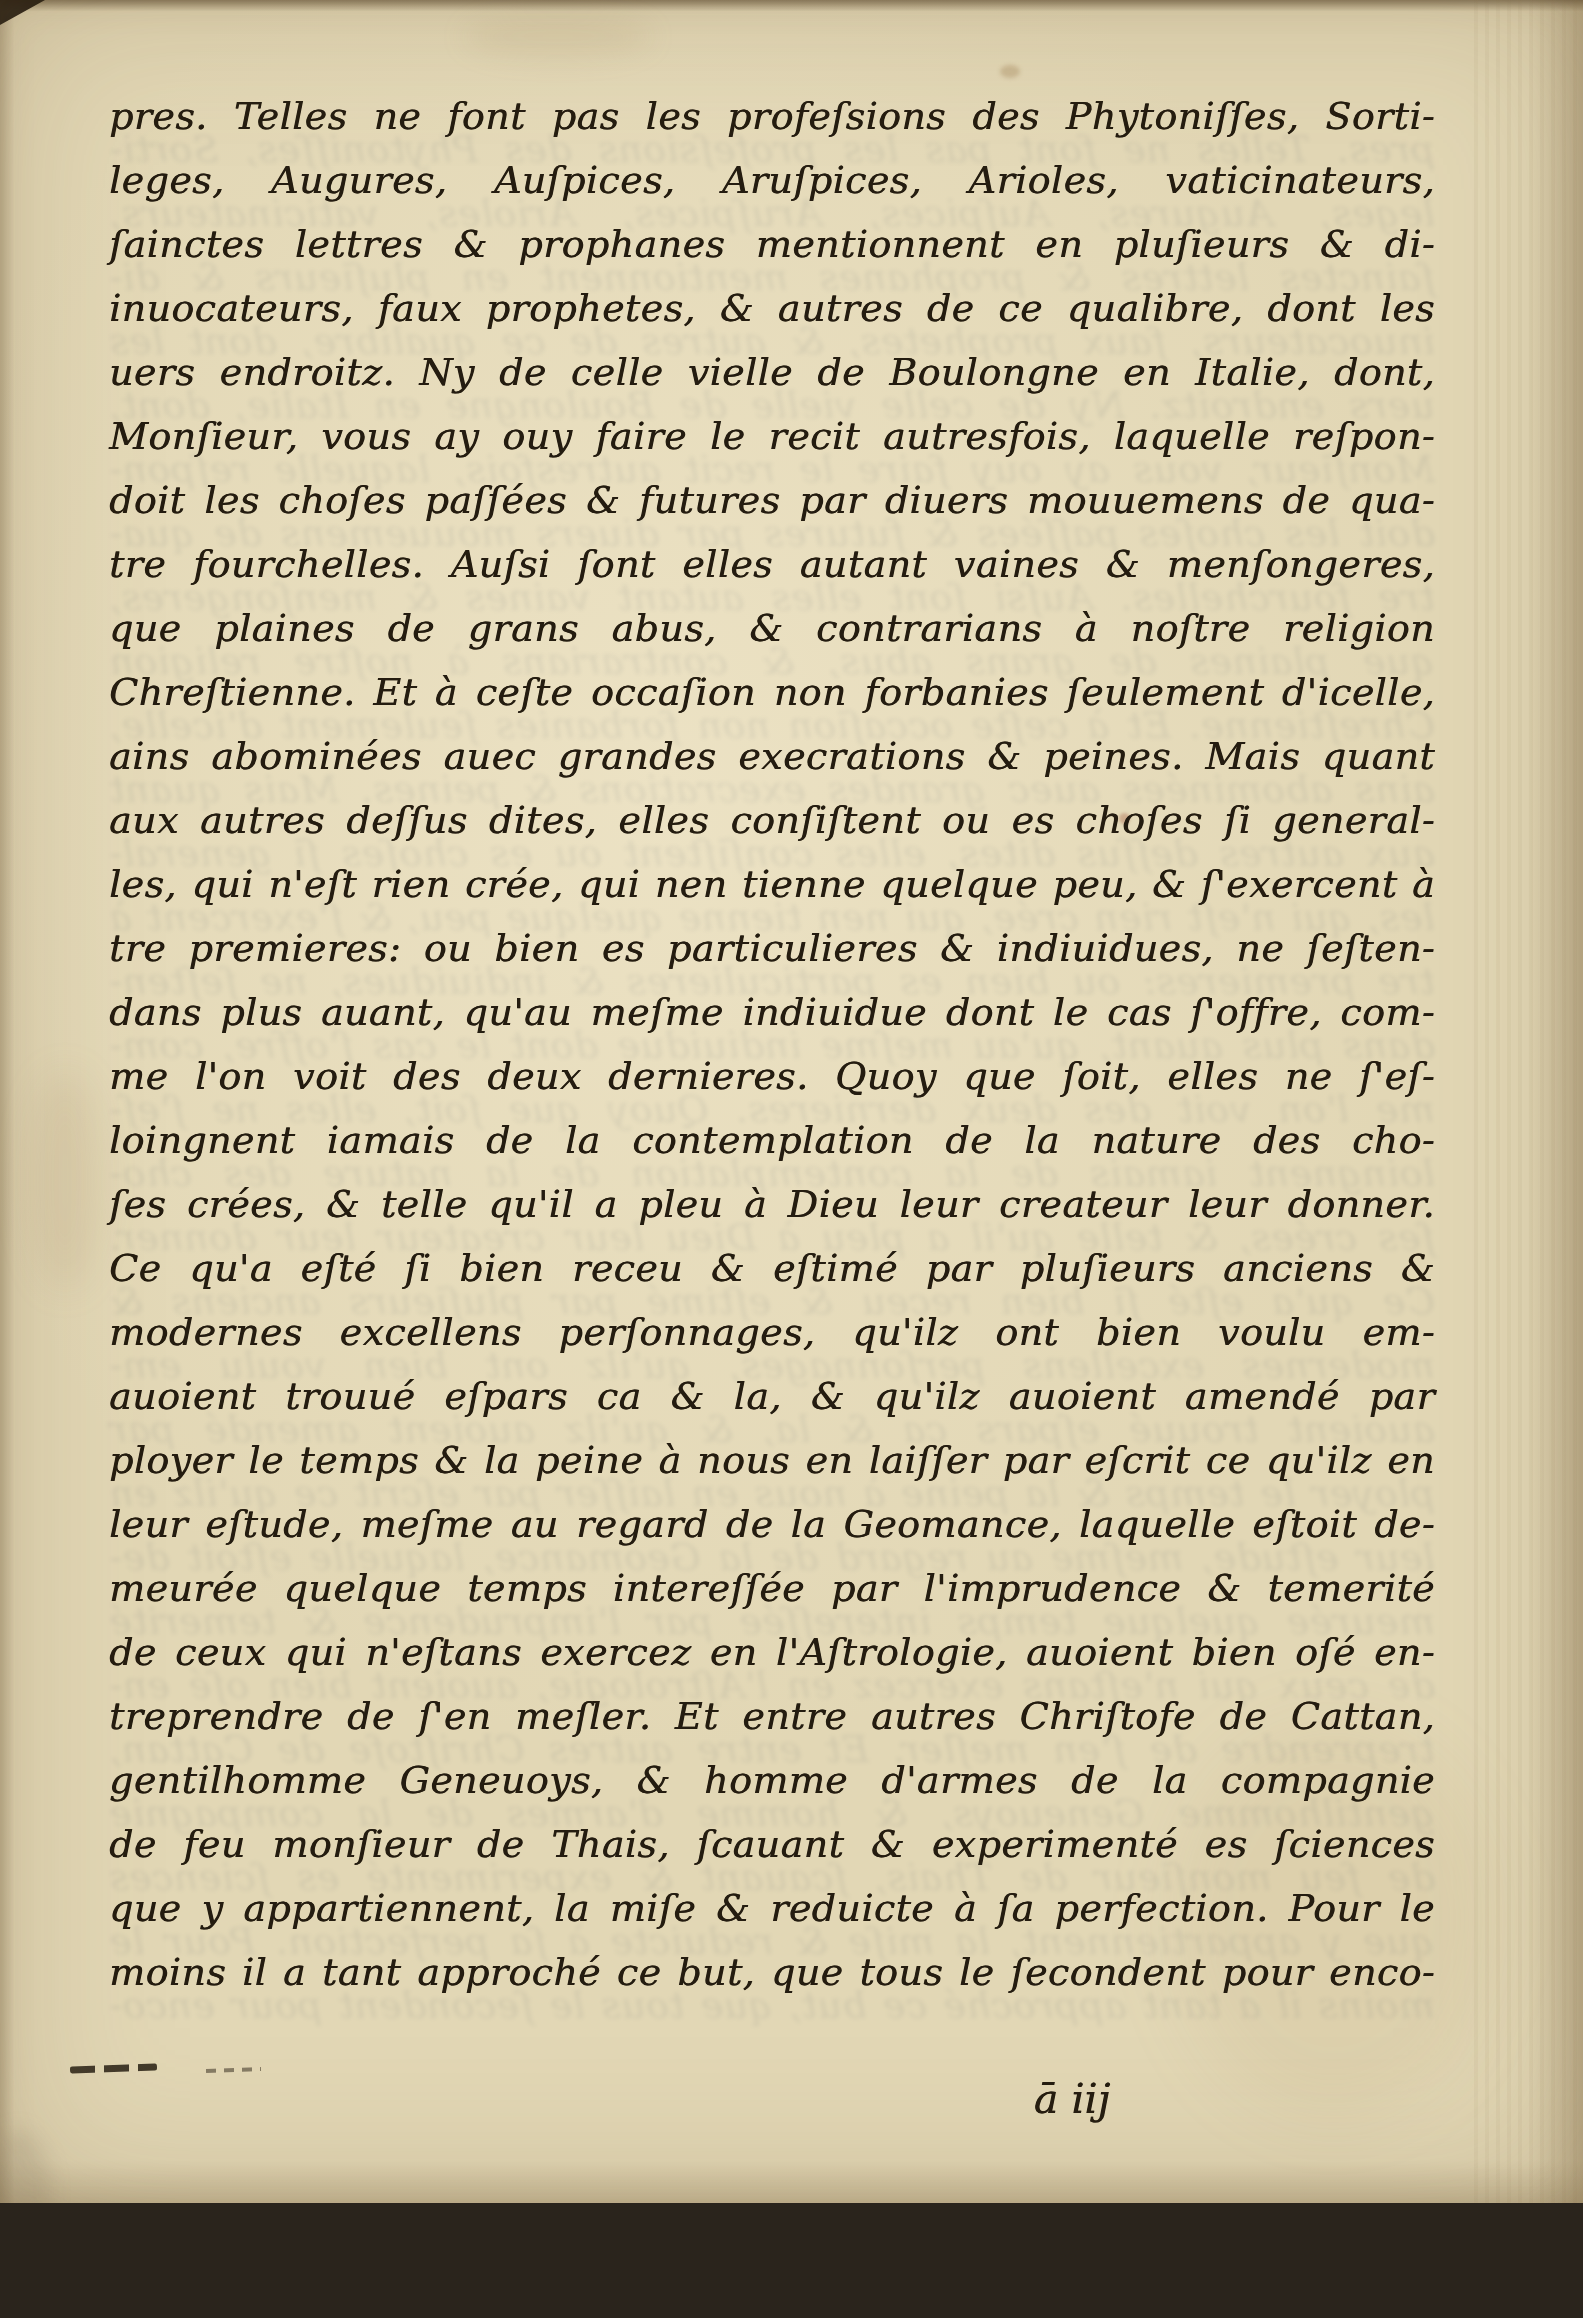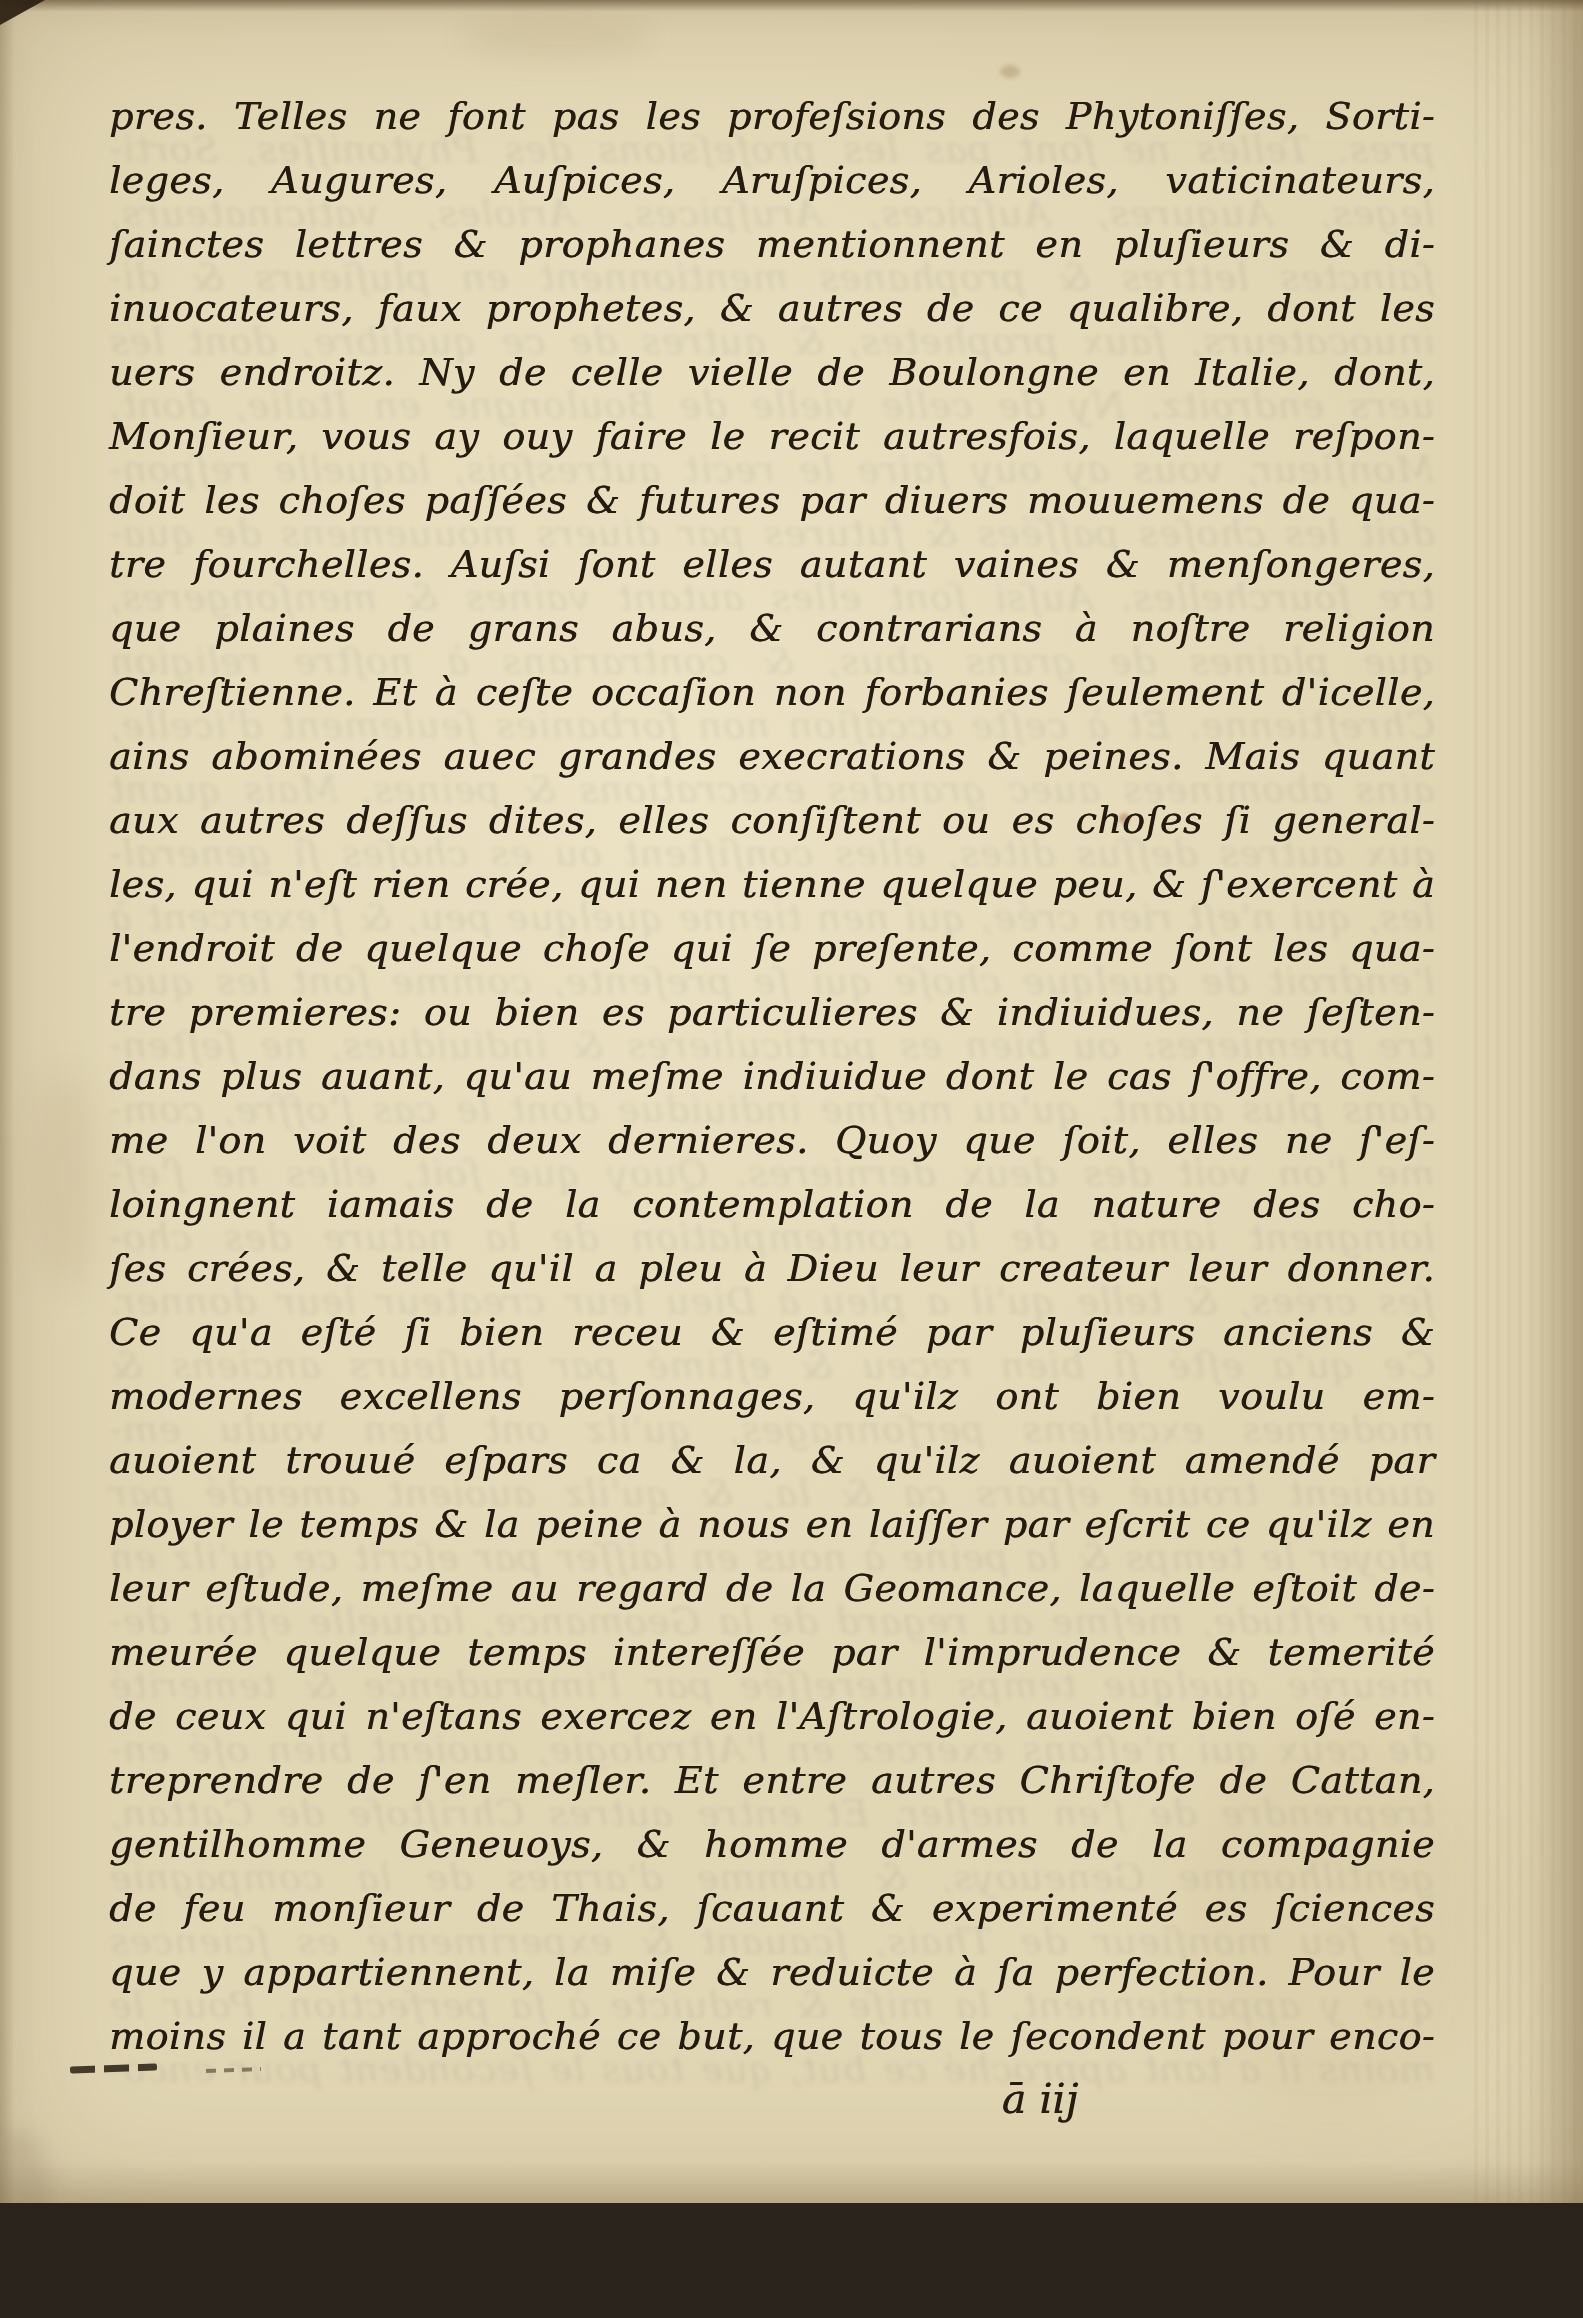--- a/index.html
+++ b/index.html
@@ -87,21 +87,21 @@
     color: #4e5a64;
     opacity: 0.10;
     filter: blur(2.2px);
     transform: scaleX(-1);
     text-shadow: none;
     pointer-events: none;
   }
 
   .signature {
     position: absolute;
-    left: 942px;
+    left: 974px;
     top: 2064px;
     width: 196px;
     height: 70px;
     line-height: 70px;
     text-align: center;
     color: #241c10;
     font-style: italic;
     font-size: 41px;
     text-shadow: 0.5px 0 0 currentColor;
   }
@@ -160,21 +160,20 @@
       <div class="line">inuocateurs, faux prophetes, &amp; autres de ce qualibre, dont les<span class="ghost">inuocateurs, faux prophetes, &amp; autres de ce qualibre, dont les</span></div>
       <div class="line">uers endroitz. Ny de celle vielle de Boulongne en Italie, dont,<span class="ghost">uers endroitz. Ny de celle vielle de Boulongne en Italie, dont,</span></div>
       <div class="line">Monſieur, vous ay ouy faire le recit autresfois, laquelle reſpon-<span class="ghost">Monſieur, vous ay ouy faire le recit autresfois, laquelle reſpon-</span></div>
       <div class="line">doit les choſes paſſées &amp; futures par diuers mouuemens de qua-<span class="ghost">doit les choſes paſſées &amp; futures par diuers mouuemens de qua-</span></div>
       <div class="line">tre fourchelles. Auſsi ſont elles autant vaines &amp; menſongeres,<span class="ghost">tre fourchelles. Auſsi ſont elles autant vaines &amp; menſongeres,</span></div>
       <div class="line">que plaines de grans abus, &amp; contrarians à noſtre religion<span class="ghost">que plaines de grans abus, &amp; contrarians à noſtre religion</span></div>
       <div class="line">Chreſtienne. Et à ceſte occaſion non forbanies ſeulement d'icelle,<span class="ghost">Chreſtienne. Et à ceſte occaſion non forbanies ſeulement d'icelle,</span></div>
       <div class="line">ains abominées auec grandes execrations &amp; peines. Mais quant<span class="ghost">ains abominées auec grandes execrations &amp; peines. Mais quant</span></div>
       <div class="line">aux autres deſſus dites, elles conſiſtent ou es choſes ſi general-<span class="ghost">aux autres deſſus dites, elles conſiſtent ou es choſes ſi general-</span></div>
       <div class="line">les, qui n'eſt rien crée, qui nen tienne quelque peu, &amp; ſ'exercent à<span class="ghost">les, qui n'eſt rien crée, qui nen tienne quelque peu, &amp; ſ'exercent à</span></div>
-      <div class="line">l'endroit de quelque choſe qui ſe preſente, comme ſont les qua-<span class="ghost">l'endroit de quelque choſe qui ſe preſente, comme ſont les qua-</span></div>
       <div class="line">tre premieres: ou bien es particulieres &amp; indiuidues, ne ſeſten-<span class="ghost">tre premieres: ou bien es particulieres &amp; indiuidues, ne ſeſten-</span></div>
       <div class="line">dans plus auant, qu'au meſme indiuidue dont le cas ſ'offre, com-<span class="ghost">dans plus auant, qu'au meſme indiuidue dont le cas ſ'offre, com-</span></div>
       <div class="line">me l'on voit des deux dernieres. Quoy que ſoit, elles ne ſ'eſ-<span class="ghost">me l'on voit des deux dernieres. Quoy que ſoit, elles ne ſ'eſ-</span></div>
       <div class="line">loingnent iamais de la contemplation de la nature des cho-<span class="ghost">loingnent iamais de la contemplation de la nature des cho-</span></div>
       <div class="line">ſes crées, &amp; telle qu'il a pleu à Dieu leur createur leur donner.<span class="ghost">ſes crées, &amp; telle qu'il a pleu à Dieu leur createur leur donner.</span></div>
       <div class="line">Ce qu'a eſté ſi bien receu &amp; eſtimé par pluſieurs anciens &amp;<span class="ghost">Ce qu'a eſté ſi bien receu &amp; eſtimé par pluſieurs anciens &amp;</span></div>
       <div class="line">modernes excellens perſonnages, qu'ilz ont bien voulu em-<span class="ghost">modernes excellens perſonnages, qu'ilz ont bien voulu em-</span></div>
       <div class="line">auoient trouué eſpars ca &amp; la, &amp; qu'ilz auoient amendé par<span class="ghost">auoient trouué eſpars ca &amp; la, &amp; qu'ilz auoient amendé par</span></div>
       <div class="line">ployer le temps &amp; la peine à nous en laiſſer par eſcrit ce qu'ilz en<span class="ghost">ployer le temps &amp; la peine à nous en laiſſer par eſcrit ce qu'ilz en</span></div>
       <div class="line">leur eſtude, meſme au regard de la Geomance, laquelle eſtoit de-<span class="ghost">leur eſtude, meſme au regard de la Geomance, laquelle eſtoit de-</span></div>

